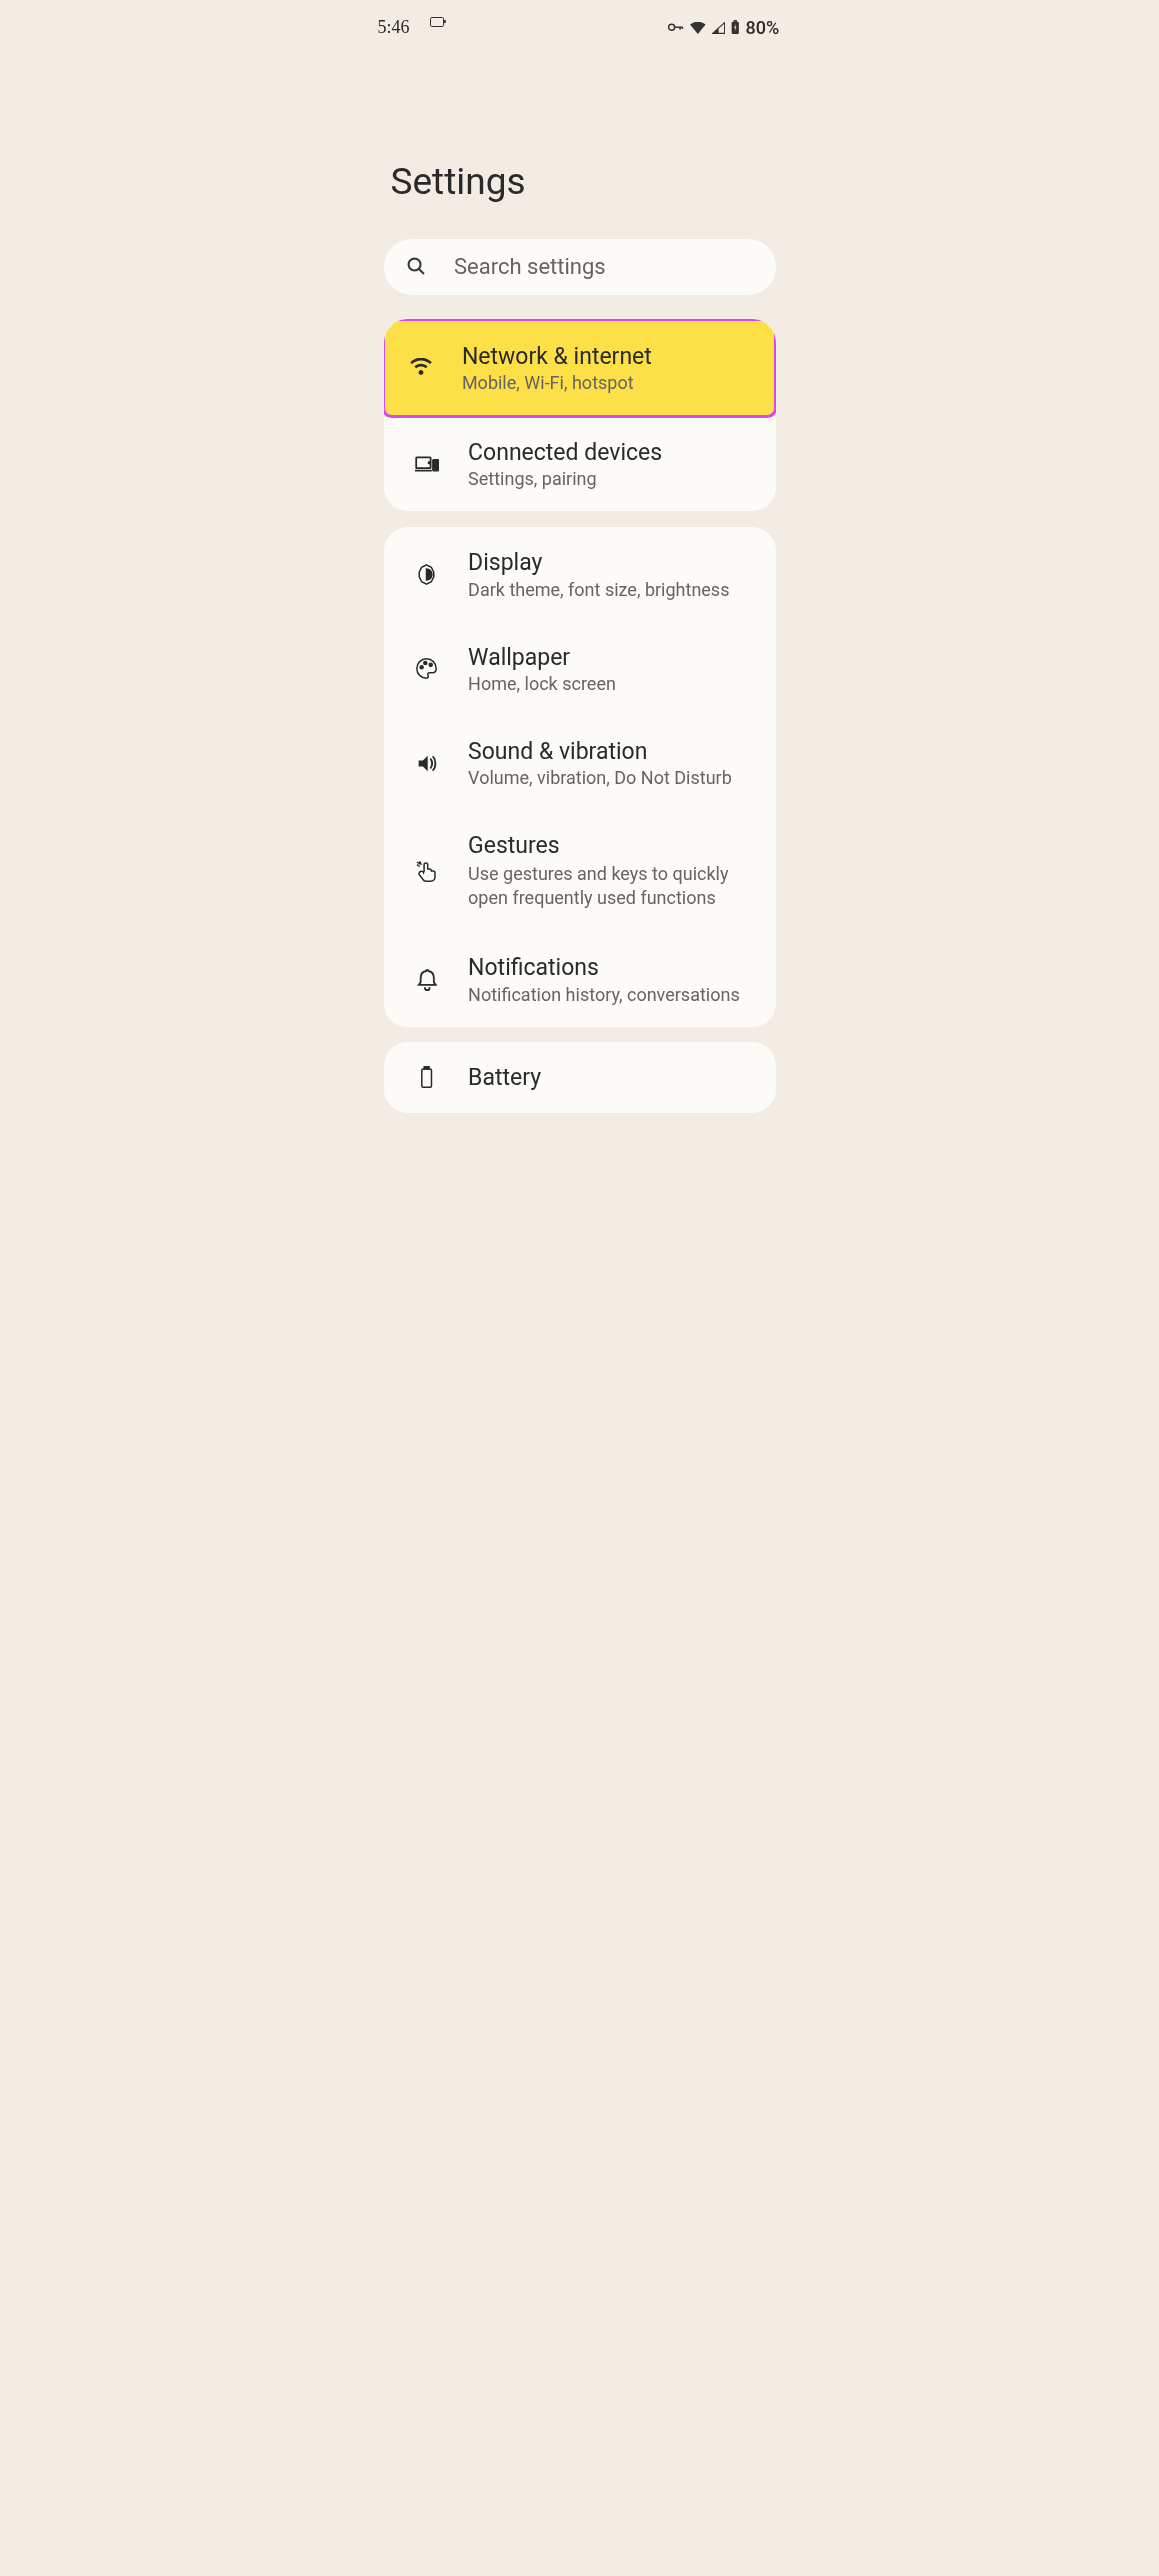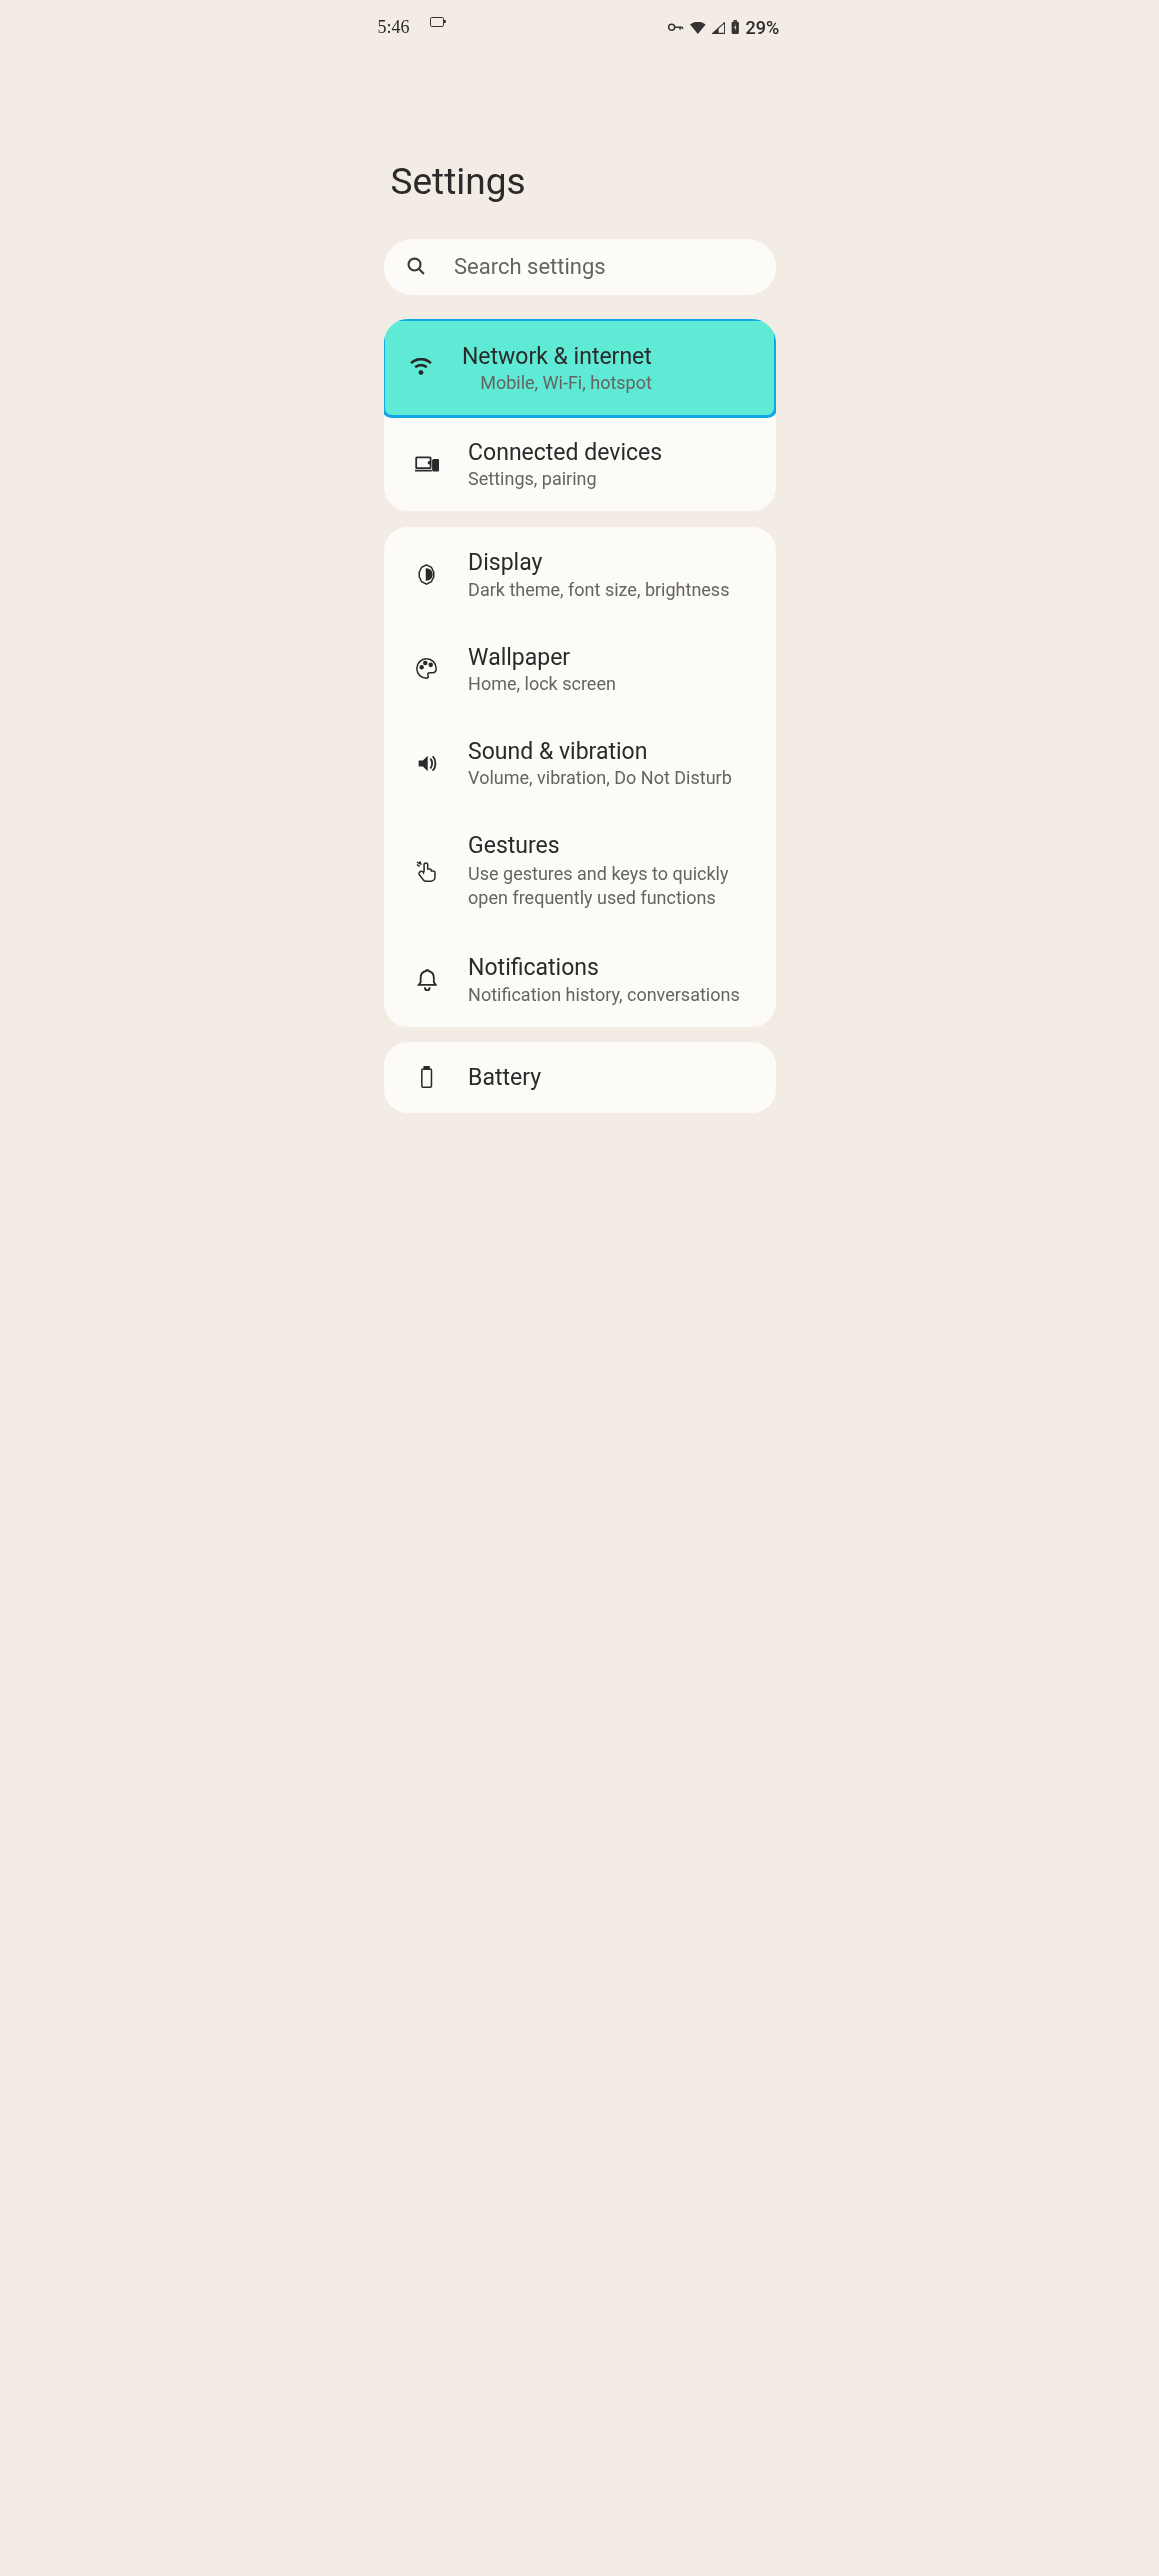--- a/index.html
+++ b/index.html
@@ -88,25 +88,24 @@
     
     .settings-item {
       display: flex;
       align-items: center;
       padding: 22px 22px;
       gap: 28px;
       margin-left: 8px;
     }
     
     .settings-item.highlighted {
-      border: 3px solid #0ea5e9;
+      border: 3px solid #d946ef;
       border-radius: 9.7px;
       margin: -1.2px;
-      background-color: #5eead4;
-      text-align: right;
+      background-color: #fde047;
     }
     
     .item-icon {
       width: 26.6px;
       height: 26.6px;
       display: flex;
       align-items: center;
       justify-content: center;
       flex-shrink: 0;
     }
@@ -184,21 +183,21 @@
           <path d="M1 19 L11 19 L11 10 Z" fill="#333"></path>
         </svg>
       </span>
       <span class="status-icon">
         <svg width="8.5" height="14.5" viewBox="0 0 14 24" fill="#333">
           <rect x="1" y="3" width="12" height="20" rx="2" fill="#333"></rect>
           <rect x="4" y="0" width="6" height="3" rx="1" fill="#333"></rect>
           <path d="M8 6 L5 13 L7 13 L6 19 L9 11 L7 11 Z" fill="#f3ece4"></path>
         </svg>
       </span>
-      <span>29%</span>
+      <span>80%</span>
     </div>
   </div>
 
   <h1 class="page-title">Settings</h1>
 
   <div class="search-bar">
     <span>
       <svg width="20.5" height="20.5" viewBox="0 0 24 24" fill="none" stroke="#3a3a3a" stroke-width="2.5">
         <circle cx="10" cy="10" r="7"></circle>
         <line x1="15" y1="15" x2="21" y2="21"></line>

